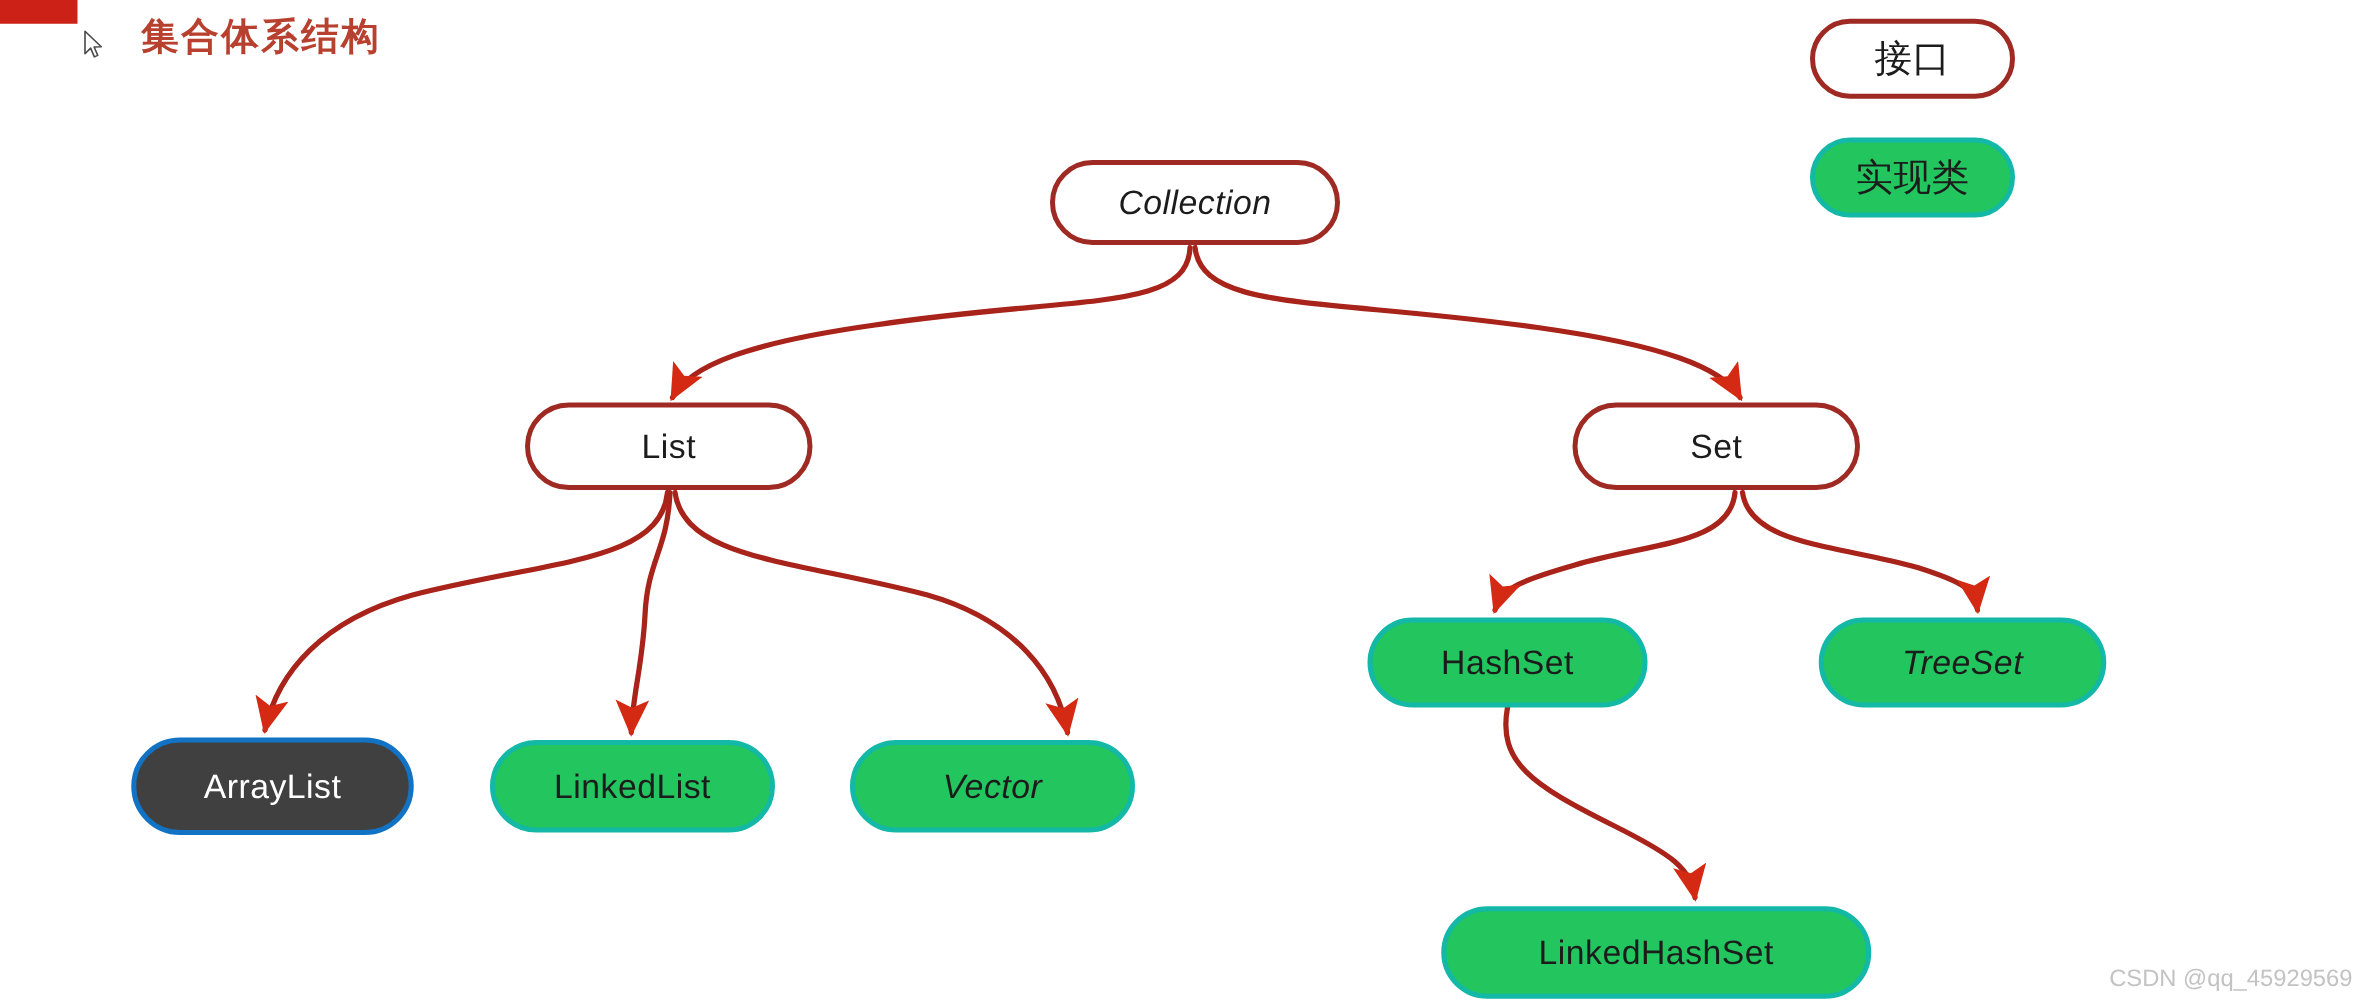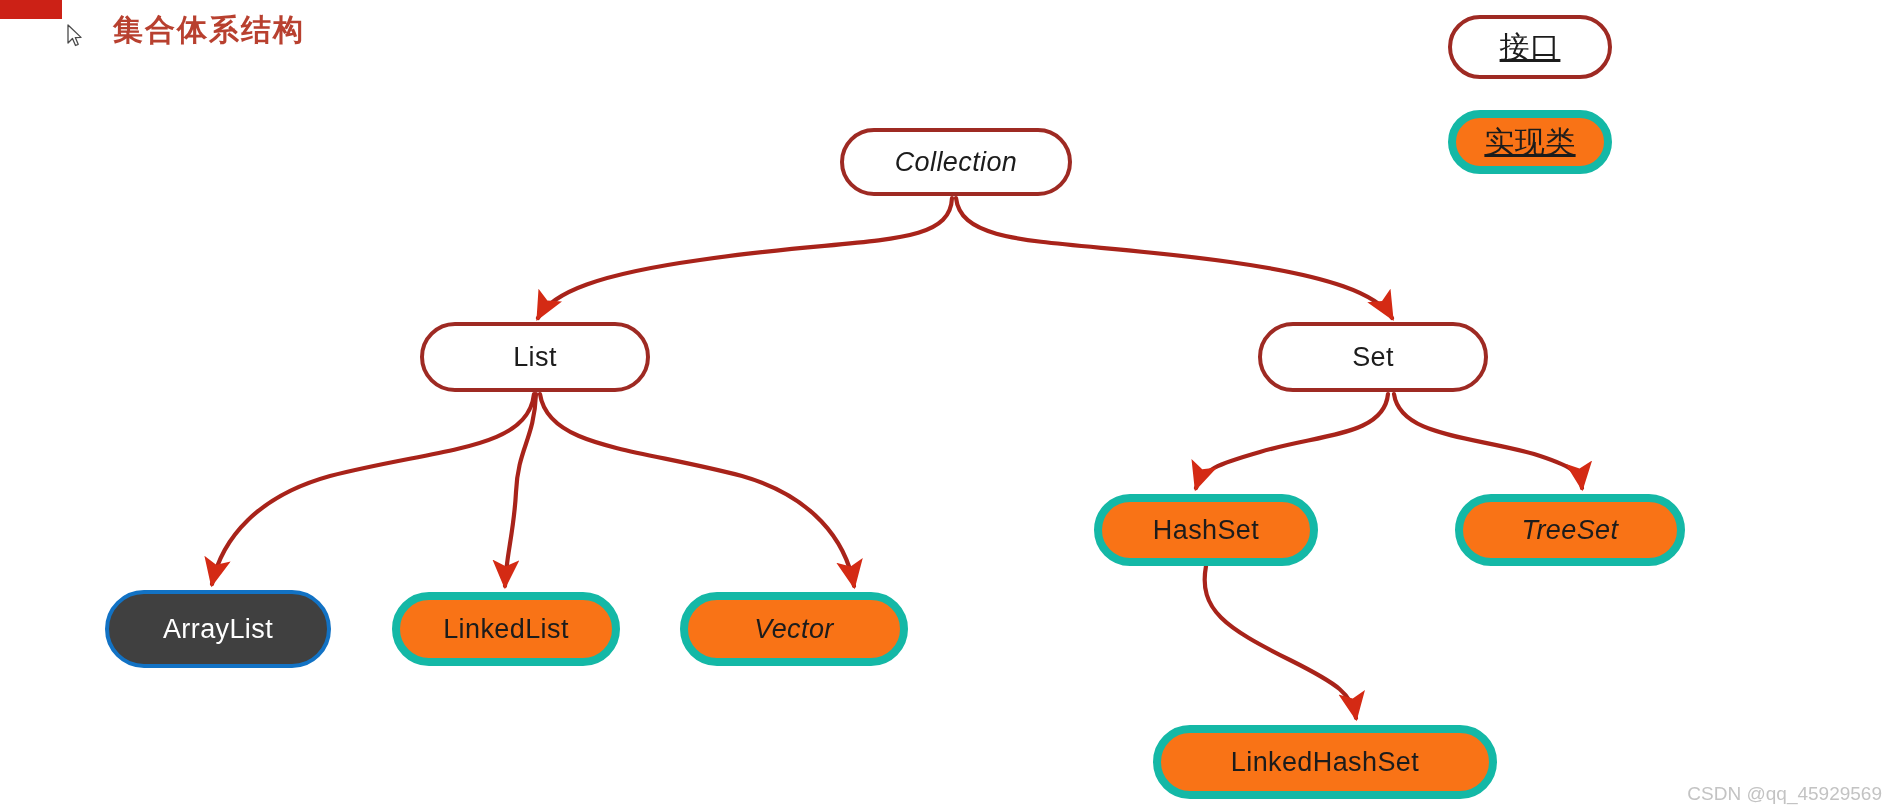--- a/index.html
+++ b/index.html
@@ -58,47 +58,46 @@
     white-space: nowrap;
     font-size: 27px;
     letter-spacing: 0.4px;
   }
   .node.interface {
     border: 4px solid #9e2a23;
     background: #ffffff;
     color: #1c1c1c;
   }
   .node.impl {
-    border: 8px solid #14b8a6;
-    background: #f97316;
+    border: 4px solid #14b8a6;
+    background: #22c55e;
     color: #1c1c1c;
   }
   .node.impl-filled {
     border: 4px solid #1272c4;
     background: #404040;
     color: #ffffff;
   }
   .node.legend {
     font-size: 30px;
     font-weight: 500;
-    text-decoration: underline;
   }
   
   #arrows {
     position: absolute;
     left: 0;
     top: 0;
     width: 1898px;
     height: 806px;
     pointer-events: none;
   }
   .watermark {
     position: absolute;
     right: 16px;
-    bottom: 1px;
+    bottom: 11px;
     font-size: 19px;
     color: #c3c3c3;
     white-space: nowrap;
   }
 </style>
 </head>
 <body>
 
 <div id="canvas">
 

